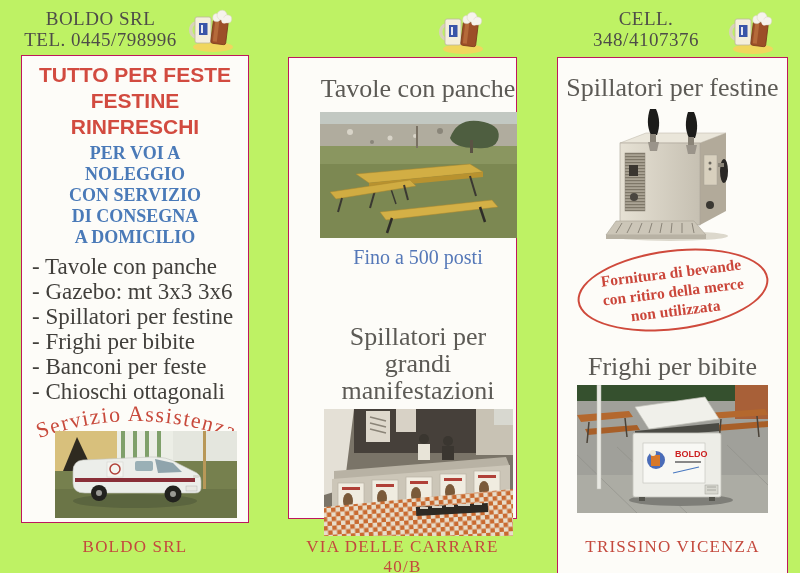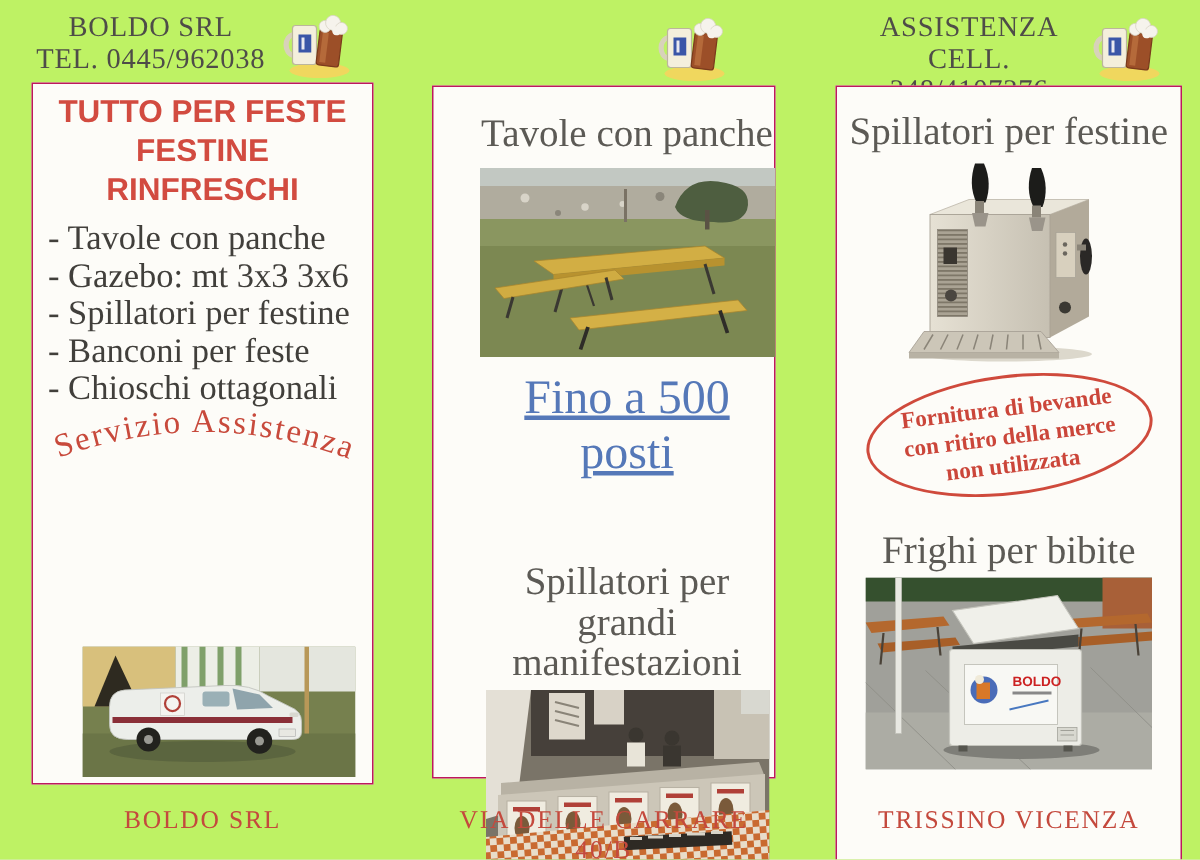--- a/index.html
+++ b/index.html
@@ -31,21 +31,21 @@
   .sub-block{margin-top:3px;}
   .rental-list{list-style:none;margin:6px 0 0;padding:0 0 0 10px;color:#413f3b;
                font-size:23px;line-height:25px;}
   .arc-wrap{margin-top:1px;text-align:center;}
   .photo{display:block;}
   .photo-van{position:absolute;left:33px;top:375px;width:182px;height:87px;}
 
   
   .h-gray{color:#5c5a55;font-size:26px;line-height:28px;text-align:center;}
   .h-top{margin-top:17px;}
-  .h-cap{color:#5578b8;font-size:32px;text-align:center;margin-top:8px;text-decoration:underline;}
+  .h-cap{color:#5578b8;font-size:20px;text-align:center;margin-top:8px;}
   .h-bot{margin-top:54px;line-height:27px;}
   .photo-tables{display:block;margin:9px auto 0;width:197px;height:126px;}
   .photo-stall{display:block;margin:5px auto 0;width:189px;height:127px;}
   .photo-tap{display:block;margin:3px auto 0;width:150px;height:138px;}
   .photo-fridge{display:block;margin:4px auto 0;width:191px;height:128px;}
   .h-top-r{margin-top:16px;}
   .h-bot-r{margin-top:23px;}
 
   
   .badge{width:192px;height:80px;margin:7px auto 0;border:2.5px solid #cf4a3c;
@@ -60,24 +60,23 @@
   .f-mid{left:288px;width:229px;}
   .f-right{left:557px;width:231px;}
 </style>
 </head>
 <body>
 
 <div class="page">
 
   <div class="hdr hdr-left">
     <div>BOLDO SRL</div>
-    <div>TEL. 0445/962038</div>
+    <div>TEL. 0445/798996</div>
   </div>
   <div class="hdr hdr-right">
-    <div>ASSISTENZA</div>
     <div>CELL. 348/4107376</div>
   </div>
 
   <svg class="mug mug-l" viewBox="0 0 52 46">
     <ellipse cx="27" cy="41" rx="20" ry="5" fill="#f0d75e"></ellipse>
     <path d="M10 17 c-7 1 -7 13 0 14" fill="none" stroke="#d8d2ba" stroke-width="3.5"></path>
     <rect x="9" y="11" width="16" height="26" rx="2" fill="#f4efdc" stroke="#bcb69c" stroke-width="0.8"></rect>
     <rect x="13" y="17" width="8.5" height="12" fill="#3a56a8"></rect>
     <rect x="15" y="19" width="2" height="8" fill="#e8e8f0"></rect>
     <g transform="rotate(7 33 26)">
@@ -117,24 +116,32 @@
       <circle cx="34" cy="9" r="5" fill="#f6f3ec" stroke="#d8d2c4" stroke-width="0.5"></circle>
       <circle cx="40" cy="12" r="4" fill="#f6f3ec" stroke="#d8d2c4" stroke-width="0.5"></circle>
       <circle cx="37" cy="14" r="3" fill="#f6f3ec"></circle>
     </g>
   </svg>
 
   <section class="panel panel-left">
     <div class="t-red">TUTTO PER FESTE</div>
     <div class="t-red">FESTINE</div>
     <div class="t-red">RINFRESCHI</div>
+    <div class="sub-block">
+      <div class="t-blue">PER VOI A</div>
+      <div class="t-blue">NOLEGGIO</div>
+      <div class="t-blue">CON SERVIZIO</div>
+      <div class="t-blue">DI CONSEGNA</div>
+      <div class="t-blue">A DOMICILIO</div>
+    </div>
     <ul class="rental-list">
       <li>- Tavole con panche</li>
       <li>- Gazebo: mt 3x3 3x6</li>
       <li>- Spillatori per festine</li>
+      <li>- Frighi per bibite</li>
       <li>- Banconi per feste</li>
       <li>- Chioschi ottagonali</li>
     </ul>
     <div class="arc-wrap">
       <svg width="216" height="38" viewBox="0 0 216 38">
         <path id="arcp" d="M 10 34 Q 108 -2 206 34" fill="none"></path>
         <text font-size="22" fill="#c84a3c" font-family="Liberation Serif, serif">
           <textPath href="#arcp" startOffset="2" textLength="198">Servizio Assistenza</textPath>
         </text>
       </svg>

